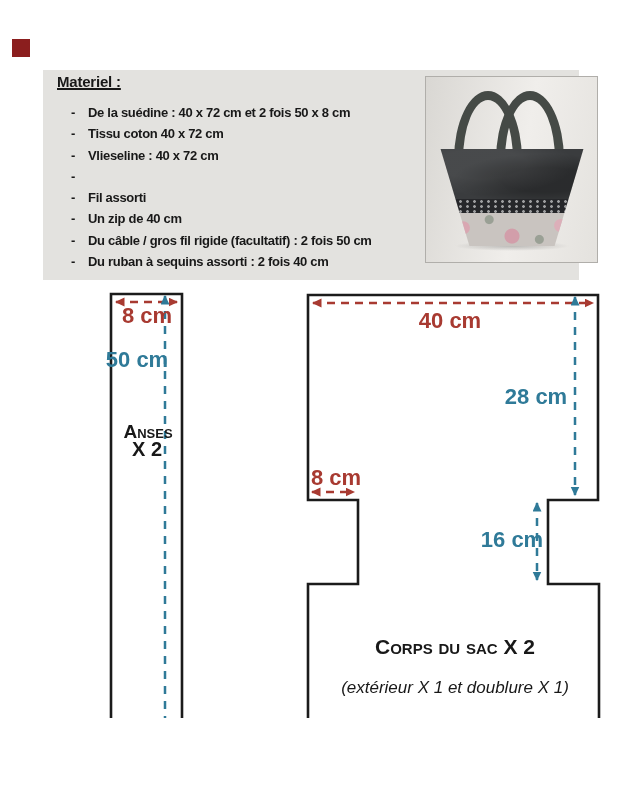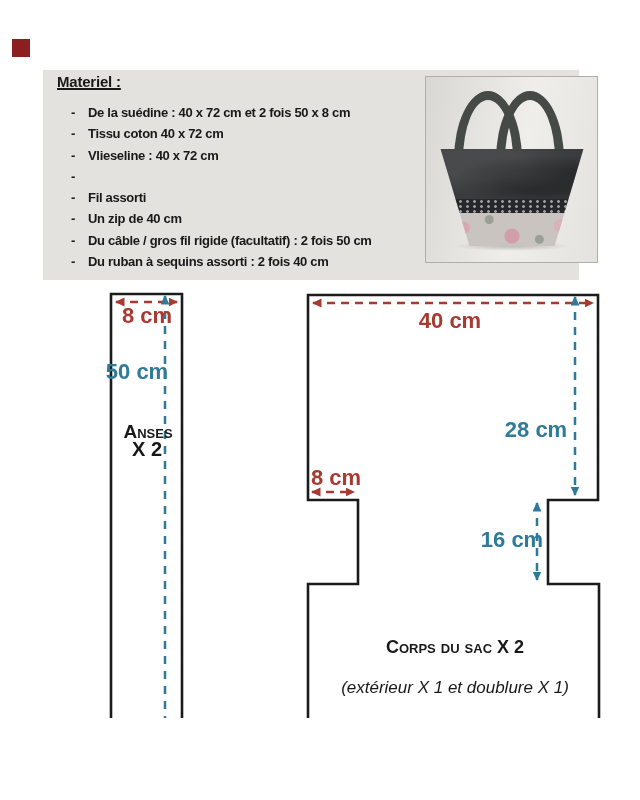--- a/index.html
+++ b/index.html
@@ -60,21 +60,21 @@
   .dim.red{color:var(--dim-red);}
   .dim.teal{color:var(--dim-teal);}
   .piece-title{position:absolute;transform:translate(-50%,-50%);font-weight:bold;white-space:nowrap;
                font-variant:small-caps;color:var(--text-black);}
   .piece-count{position:absolute;transform:translate(-50%,-50%);font-weight:bold;font-size:20px;
                white-space:nowrap;color:var(--text-black);}
   .piece-sub{position:absolute;transform:translate(-50%,-50%);font-weight:normal;font-style:italic;
              font-size:17px;white-space:nowrap;color:var(--text-black);}
   .t-anses{left:148px;top:432px;font-size:19px;}
   .c-anses{left:147px;top:449px;}
-  .t-corps{left:455px;top:647px;font-size:18px;}
+  .t-corps{left:455px;top:647px;font-size:21px;}
   .s-corps{left:455px;top:688px;}
 </style>
 </head>
 <body>
 
 <div class="canvas">
 
   <div class="red-square"></div>
 
   <div class="mat-box">
@@ -141,24 +141,24 @@
 
     <path class="dimline-red" d="M116,302 L177,302" marker-start="url(#mr)" marker-end="url(#mr)"></path>
     <path class="dimline-teal" d="M165,296 L165,718" marker-start="url(#mt)"></path>
     <path class="dimline-red" d="M313,303 L593,303" marker-start="url(#mr)" marker-end="url(#mr)"></path>
     <path class="dimline-teal" d="M575,297 L575,495" marker-start="url(#mt)" marker-end="url(#mt)"></path>
     <path class="dimline-red" d="M312,492 L354,492" marker-start="url(#mr)" marker-end="url(#mr)"></path>
     <path class="dimline-teal" d="M537,503 L537,580" marker-start="url(#mt)" marker-end="url(#mt)"></path>
   </svg>
 
   <div class="dim red" style="left:147px;top:316px;">8 cm</div>
-  <div class="dim teal" style="left:137px;top:372px;">50 cm</div>
+  <div class="dim teal" style="left:137px;top:360px;">50 cm</div>
   <div class="piece-title t-anses">Anses</div>
   <div class="piece-count c-anses">X 2</div>
 
   <div class="dim red" style="left:450px;top:321px;">40 cm</div>
-  <div class="dim teal" style="left:536px;top:397px;margin-top:33px;">28 cm</div>
+  <div class="dim teal" style="left:536px;top:397px;">28 cm</div>
   <div class="dim red" style="left:336px;top:478px;">8 cm</div>
   <div class="dim teal" style="left:512px;top:540px;">16 cm</div>
   <div class="piece-title t-corps">Corps du sac X 2</div>
   <div class="piece-sub s-corps">(extérieur X 1 et doublure X 1)</div>
 
 </div>
 
 </body></html>

